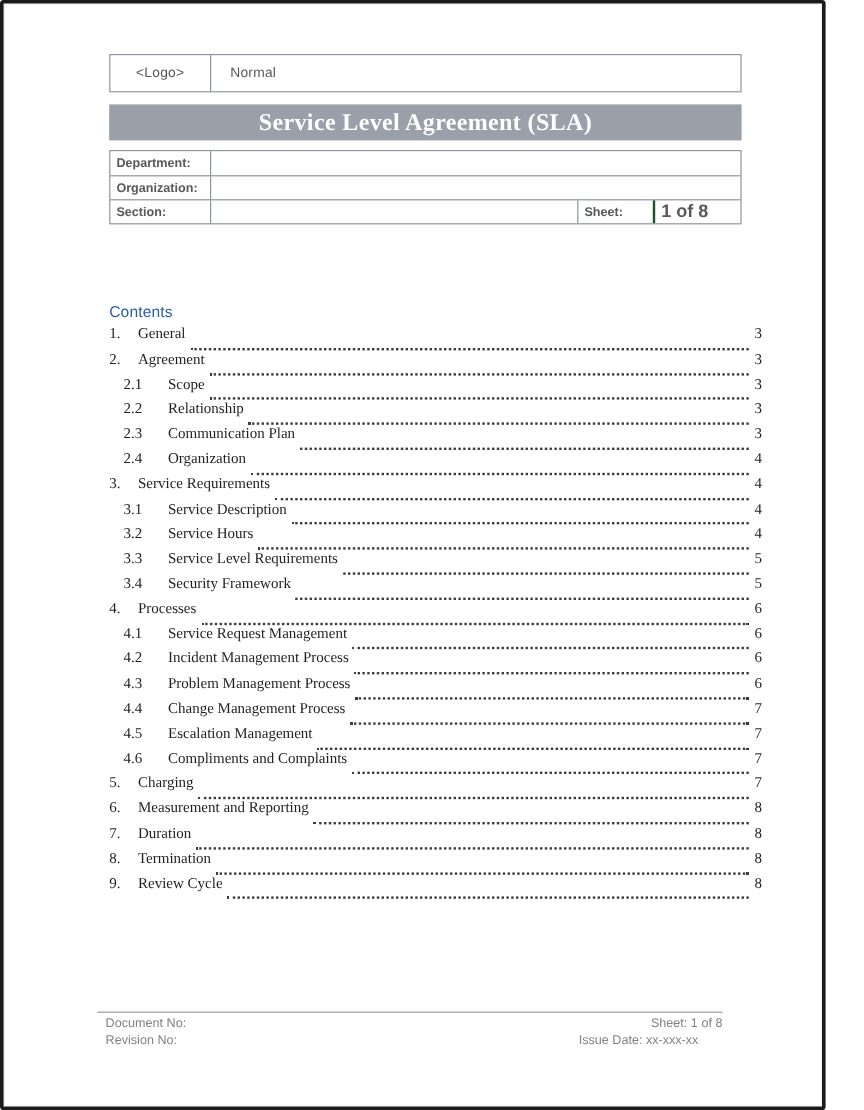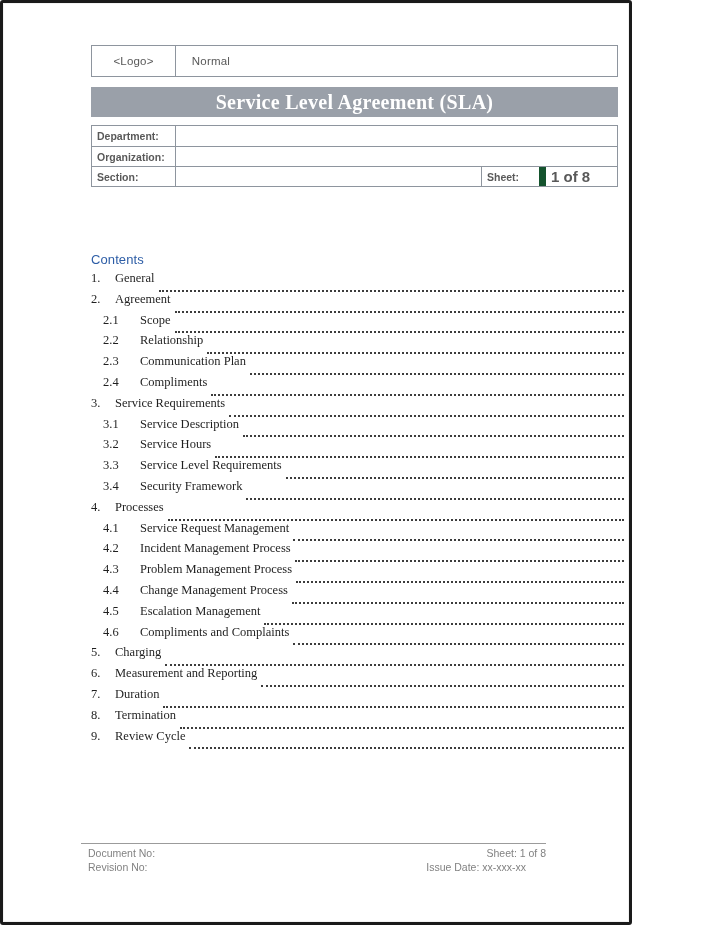--- a/index.html
+++ b/index.html
@@ -4,21 +4,21 @@
 <style>
   * { margin: 0; padding: 0; box-sizing: border-box; }
   html, body { background: #ffffff; }
   body {
     width: 720px; height: 925px;
     font-family: "Liberation Sans", sans-serif;
     position: relative;
   }
   .page {
     position: absolute; inset: 0;
-    width: 632px; height: 925px;
+    width: 688px; height: 925px;
     background: #ffffff;
     border: 3px solid #1a1a1a;
     border-radius: 3px;
     box-shadow: inset 0 0 0 1px #f2f2f2;
     overflow: hidden;
   }
 
   
   .header-table {
     position: absolute; left: 88px; top: 42px;
@@ -57,21 +57,21 @@
   }
   .info-row { display: flex; height: 20px; }
   .info-row + .info-row { border-top: 1px solid #8e959e; }
   .info-label {
     width: 84px; border-right: 1px solid #8e959e;
     display: flex; align-items: center; padding-left: 5px;
     font-size: 10.5px; font-weight: 600; color: #595959;
   }
   .info-value { flex: 1; }
   .sheet-label {
-    width: 65px; border-left: 1px solid #8e959e; border-right: 7px solid #14532d;
+    width: 65px; border-left: 1px solid #8e959e; border-right: 2px solid #14532d;
     display: flex; align-items: center; padding-left: 5px;
     font-size: 10.5px; font-weight: 600; color: #595959;
   }
   .sheet-value {
     width: 71px;
     display: flex; align-items: center; padding-left: 5px;
     font-size: 15px; color: #595959; font-weight: bold;
   }
 
   
@@ -183,21 +183,21 @@
 
     <div class="toc-row level-2">
       <span class="num">2.3</span>
       <span class="title">Communication Plan</span>
       <span class="leader"></span>
       <span class="pg">3</span>
     </div>
 
     <div class="toc-row level-2">
       <span class="num">2.4</span>
-      <span class="title">Compliments</span>
+      <span class="title">Organization</span>
       <span class="leader"></span>
       <span class="pg">4</span>
     </div>
 
     <div class="toc-row level-1">
       <span class="num">3.</span>
       <span class="title">Service Requirements</span>
       <span class="leader"></span>
       <span class="pg">4</span>
     </div>

